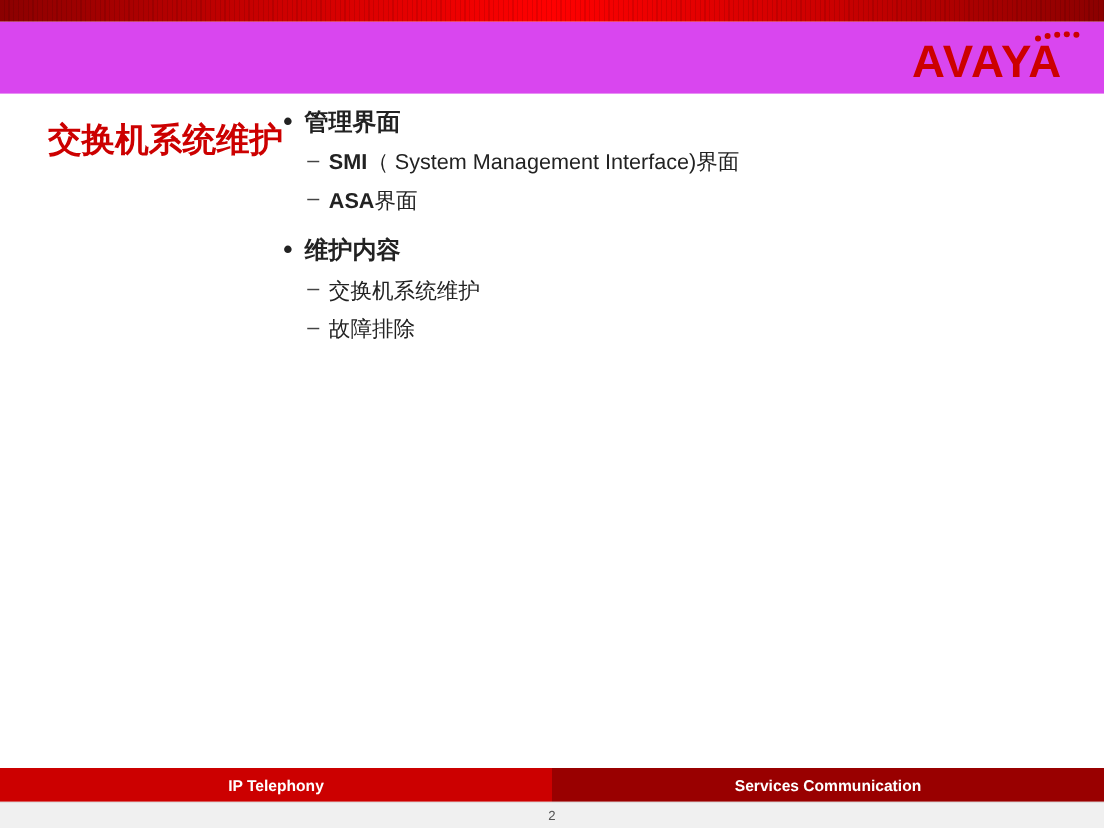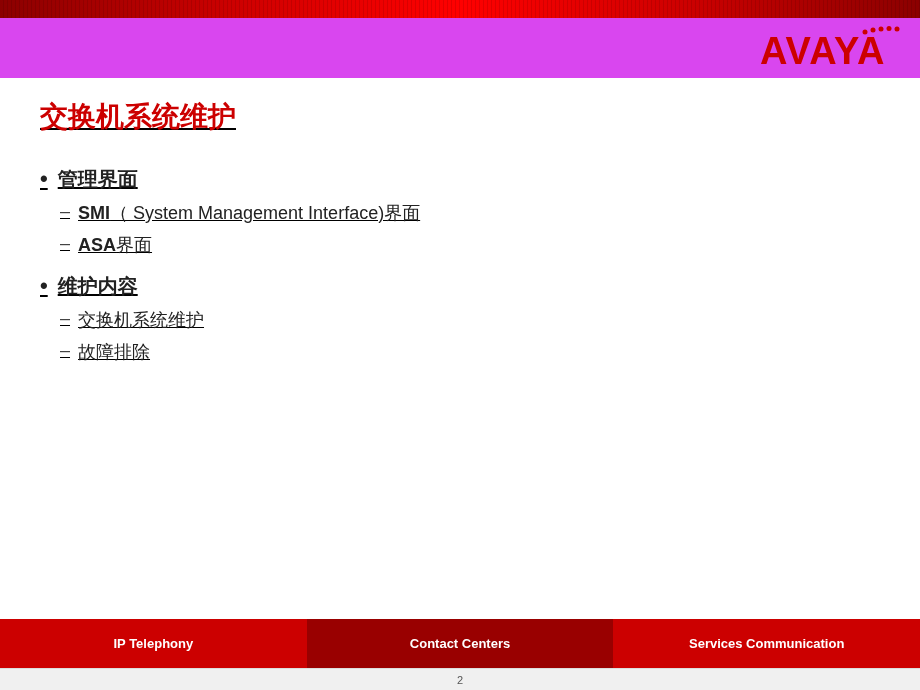--- a/index.html
+++ b/index.html
@@ -122,21 +122,21 @@
     .footer {
       position: absolute;
       bottom: 0;
       left: 0;
       right: 0;
     }
 
     .footer-tabs {
       display: flex;
       width: 100%;
-      height: 49px;
+      height: 28px;
     }
 
     .footer-tab {
       flex: 1;
       display: flex;
       align-items: center;
       justify-content: center;
       font-size: 13px;
       font-weight: bold;
       color: #ffffff;
@@ -165,23 +165,22 @@
 
     .footer-copyright {
       font-size: 10px;
       color: #555555;
       margin-left: auto;
     }
 
     .slide-area {
       height: calc(690px - 18px - 60px - 58px);
       display: flex;
-      flex-direction: column;
+      flex-direction: row;
       padding: 10px 40px 10px 40px;
-      text-decoration: underline;
     }
   </style>
 </head>
 <body>
 
 <div class="top-bar"></div>
 
 <div class="header">
   <div class="avaya-logo">
     <svg viewBox="0 0 140 45" xmlns="http://www.w3.org/2000/svg">
@@ -246,23 +245,20 @@
   </ul>
 </div>
 
 <div class="footer">
 
   <div class="footer-tabs">
     <div class="footer-tab">
       <span>IP Telephony</span>
     </div>
     <div class="footer-tab">
-      <span>Contact Centers</span>
-    </div>
-    <div class="footer-tab">
       <span>Services Communication</span>
     </div>
   </div>
 
   <div class="footer-bottom">
     <span class="footer-page-num">2</span>
   </div>
 </div>
 
 </body></html>

